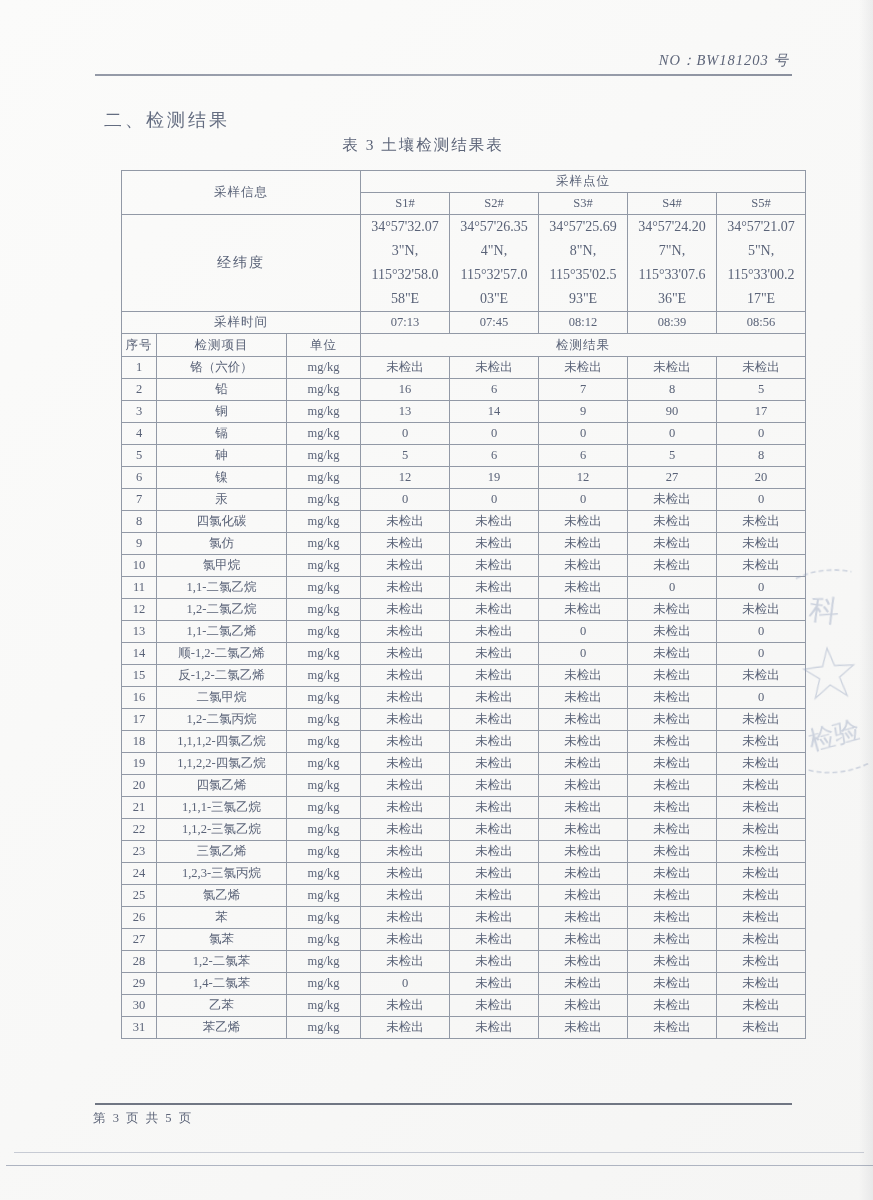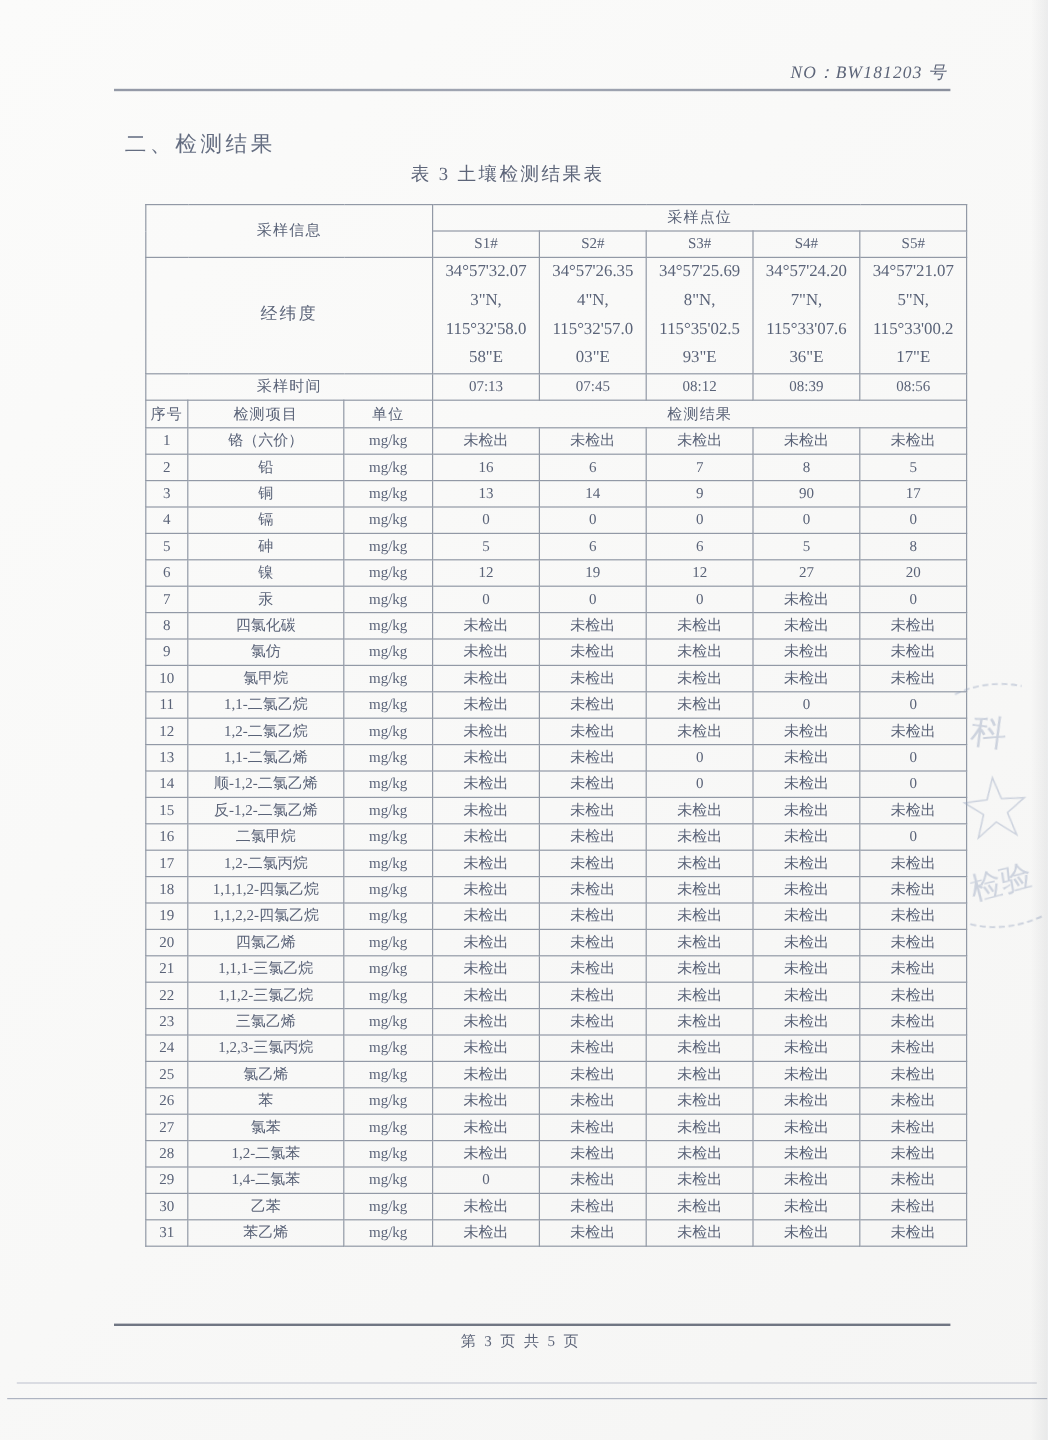--- a/index.html
+++ b/index.html
@@ -79,21 +79,21 @@
 
   .footer-rule {
     position: absolute;
     top: 1103px; left: 95px; width: 697px; height: 2px;
     background: #585f6e;
     opacity: 0.85;
   }
   .footer-text {
     position: absolute;
     top: 1110px; left: 93px; width: 682px;
-    text-align: center;
+    text-align: left;
     font-size: 12.5px;
     letter-spacing: 2px;
     color: #5d6579;
   }
 
   .ghost-line-a {
     position: absolute; top: 1152px; left: 14px; width: 850px; height: 1px;
     background: #c7cbd4;
   }
   .ghost-line-b {

